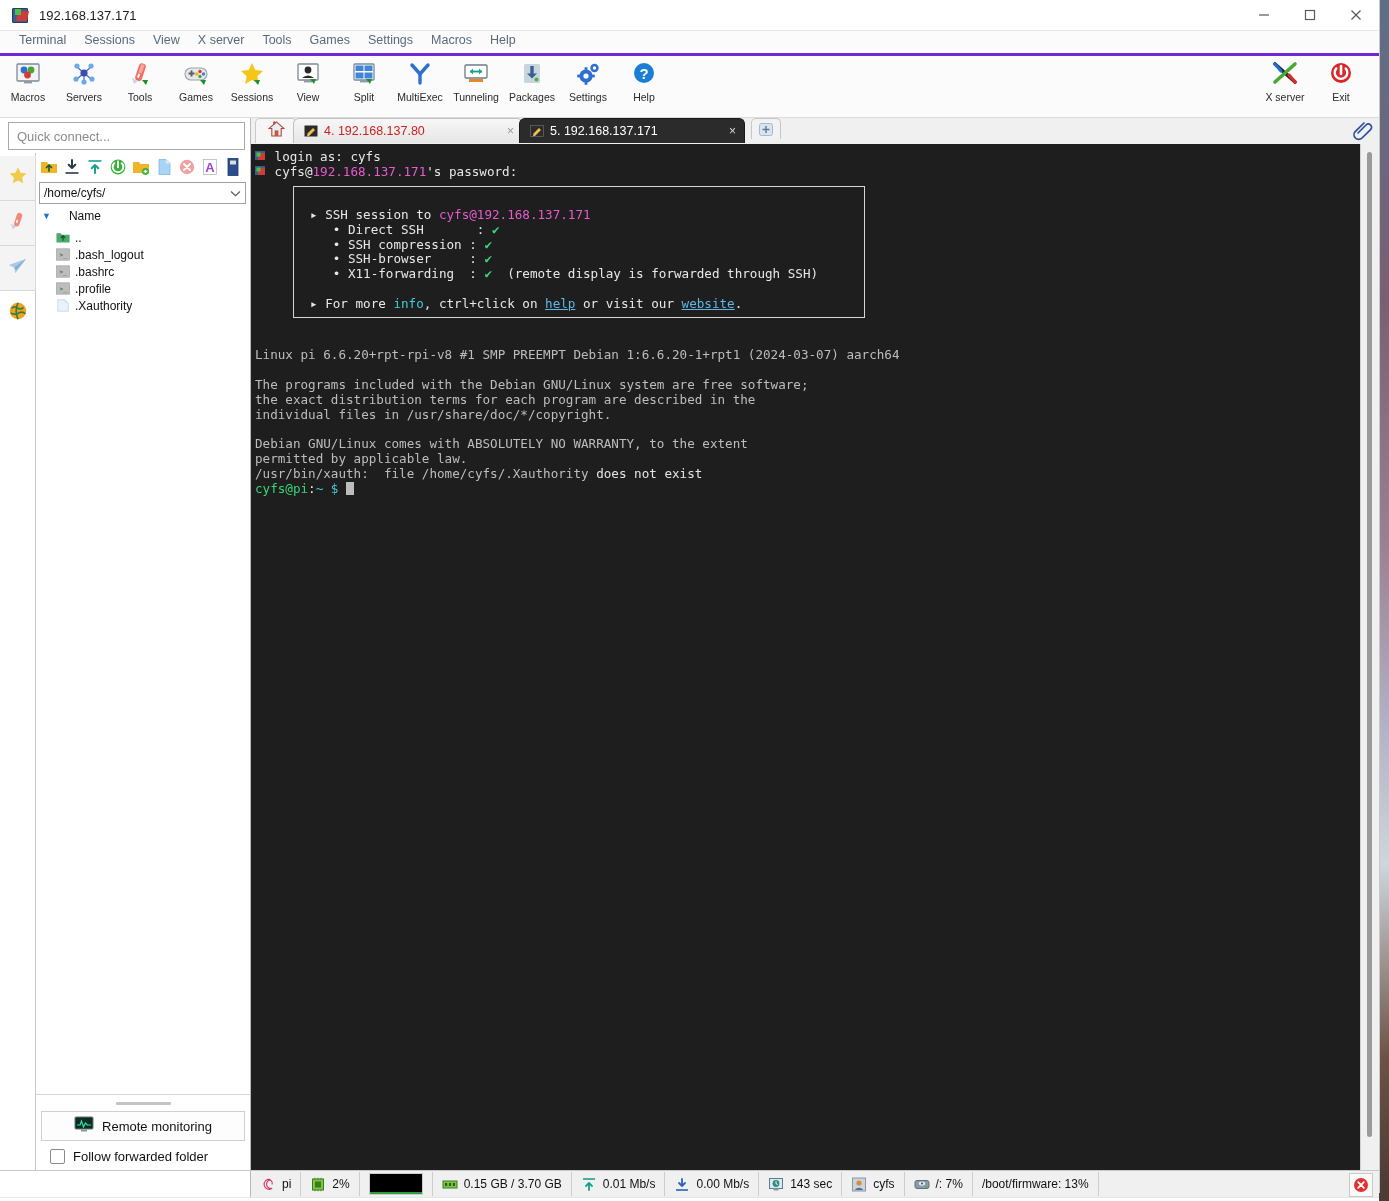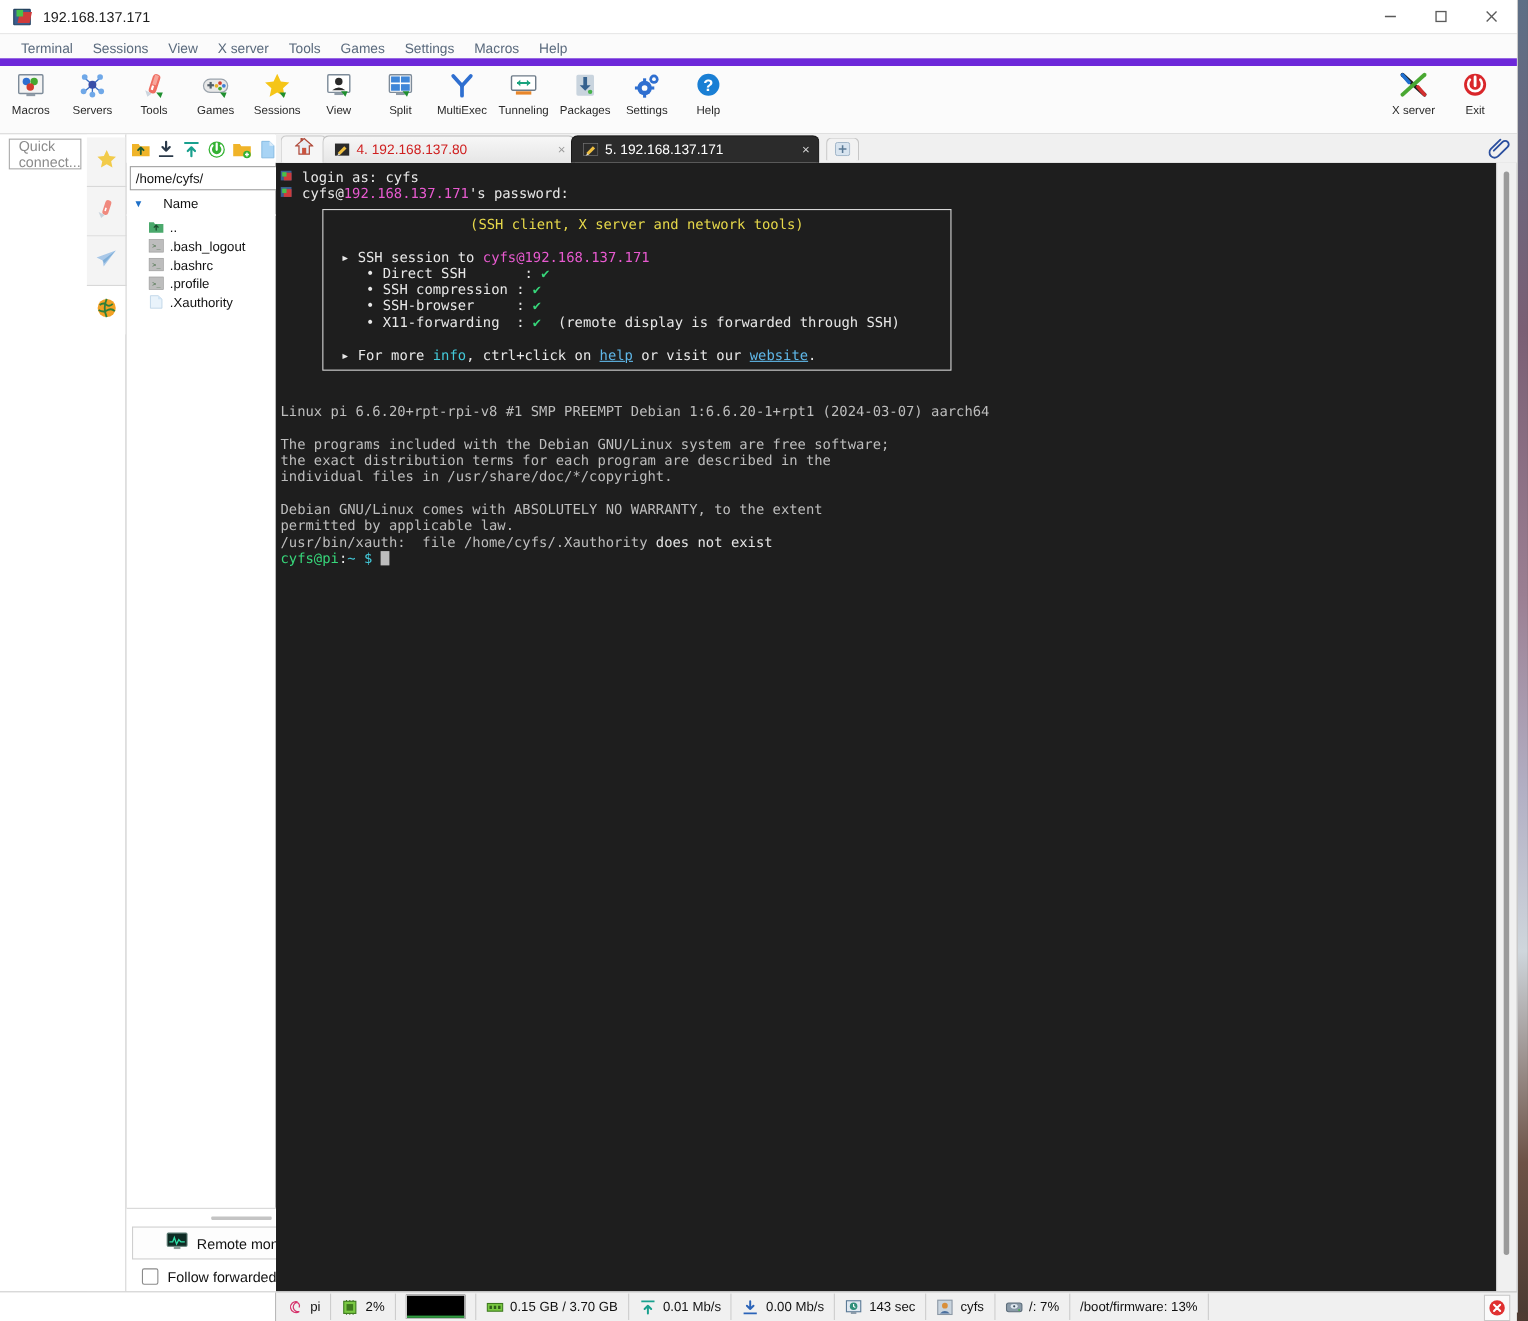--- a/index.html
+++ b/index.html
@@ -30,38 +30,38 @@
   .ai-b{position:absolute;left:5px;top:4px;width:11px;height:10px;background:#cf3b3b;
      transform:skewX(-12deg);}
   .ai-c{position:absolute;left:3px;top:2px;width:6px;height:6px;background:#49c04b;}
   #title-text{font-size:13px;color:#1b1b1b;}
   #win-controls{position:absolute;right:0;top:0;display:flex;height:30px;}
   .wc{width:46px;height:30px;display:flex;align-items:center;justify-content:center;
       color:#5a5a5a;font-size:14px;}
   .wc svg{display:block;}
 
   
-  #menubar{height:22px;background:#fbfbfb;display:flex;align-items:flex-end;
-     border-bottom:7px solid #6d28d9;padding-left:10px;}
+  #menubar{height:22px;background:#fbfbfb;display:flex;align-items:flex-start;
+     border-bottom:3px solid #6d28d9;padding-left:10px;}
   .menu-item{font-size:12.5px;color:#5a6a7d;padding:2px 9px;white-space:nowrap;}
 
   
   #toolbar{height:58px;background:#fbfbfb;display:flex;align-items:flex-start;
      border-bottom:1px solid #dcdcdc;position:relative;padding-top:3px;}
   .tb-btn{width:56px;display:flex;flex-direction:column;align-items:center;}
   .tb-ico{width:30px;height:30px;position:relative;}
   .tb-lbl{font-size:10.5px;color:#2a2a2a;margin-top:2px;white-space:nowrap;}
   #toolbar-right{position:absolute;right:10px;top:3px;display:flex;}
 
   
   #body{display:flex;height:1052px;}
 
   
   #leftcol{width:250px;background:#ffffff;border-right:1px solid #b9b9b9;
-      display:flex;flex-direction:row;}
+      display:flex;flex-direction:column;}
   #quickconnect{height:26px;margin:4px 5px 3px 8px;border:1px solid #aaaaaa;background:#fff;
       display:flex;align-items:center;padding-left:8px;font-size:13px;color:#8b8b8b;}
   #leftsplit{display:flex;flex:1;min-height:0;}
   #vtabs{width:35px;border-right:1px solid #c9c9c9;background:#ffffff;
       display:flex;flex-direction:column;padding-top:3px;}
   .vtab{height:44px;width:35px;display:flex;align-items:center;justify-content:center;
       background:#f4f4f4;border:1px solid #d8d8d8;border-left:none;border-top:none;}
   .vtab.plain{background:#ffffff;border:none;}
   #browser{flex:1;display:flex;flex-direction:column;min-width:0;}
   #fb-toolbar{height:24px;display:flex;align-items:center;gap:3px;padding:2px 2px 0 3px;
@@ -78,21 +78,21 @@
   .ficon{width:14px;height:13px;margin-right:5px;position:relative;flex:none;}
   #leftbottom{border-top:1px solid #d6d6d6;background:#ffffff;padding:0 0 6px 0;}
   #grip{width:55px;height:3px;background:#c4c4c4;margin:7px auto 6px auto;border-radius:1px;}
   #remotemon{height:28px;margin:0 5px 0 5px;border:1px solid #cfcfcf;background:#fdfdfd;
      display:flex;align-items:center;justify-content:center;gap:8px;font-size:13px;color:#111;}
   #followrow{display:flex;align-items:center;gap:8px;padding:8px 0 0 14px;font-size:13px;color:#111;}
   .cbox{width:13px;height:13px;border:1px solid #8a8a8a;border-radius:2px;background:#fff;}
 
   
   #rightcol{flex:1;display:flex;flex-direction:column;min-width:0;position:relative;}
-  #tabstrip{height:26px;background:#f0f0f0;display:flex;align-items:center;
+  #tabstrip{height:26px;background:#f0f0f0;display:flex;align-items:flex-start;
      position:relative;padding-left:4px;}
   #home-tab{width:40px;height:24px;background:#f6f6f6;border:1px solid #c9c9c9;
      border-bottom:none;border-radius:5px 5px 0 0;display:flex;align-items:center;
      justify-content:center;}
   .tab{height:24px;display:flex;align-items:center;gap:6px;padding:0 6px 0 10px;
      border-radius:6px 6px 0 0;font-size:12.5px;position:relative;margin-left:-4px;}
   .tab.inactive{background:linear-gradient(180deg,#f7f7f7,#e6e6e6);
      border:1px solid #c0c0c0;border-bottom:none;color:#cf1f1f;width:212px;}
   .tab.active{background:#2b2b2b;border:1px solid #1a1a1a;border-bottom:none;color:#ffffff;width:208px;}
   .tab .tabx{position:absolute;right:8px;font-size:12px;}
@@ -628,21 +628,21 @@
         <div id="terminal"><span class="mobicon"><svg width="12" height="11" viewBox="0 0 12 11">
                 <rect x="0" y="0" width="10" height="9" fill="#3a5d8f"></rect>
                 <rect x="3" y="2" width="7" height="7" fill="#cf3b3b"></rect>
                 <rect x="1.5" y="1.5" width="4" height="4" fill="#49c04b"></rect>
               </svg></span> <span class="c-white">login as: cyfs</span>
 <span class="mobicon"><svg width="12" height="11" viewBox="0 0 12 11">
                 <rect x="0" y="0" width="10" height="9" fill="#3a5d8f"></rect>
                 <rect x="3" y="2" width="7" height="7" fill="#cf3b3b"></rect>
                 <rect x="1.5" y="1.5" width="4" height="4" fill="#49c04b"></rect>
               </svg></span> <span class="c-white">cyfs@</span><span class="c-magenta">192.168.137.171</span><span class="c-white">'s password:</span>
-<div id="banner"><span class="c-yellow" style="display:block;text-align:center;">(SSH client, X server and network tools)</span>
+<div id="banner">
 <div style="padding-left:16px;"><span class="c-white">▸ SSH session to </span><span class="c-magenta">cyfs@192.168.137.171</span>
 <span class="c-white">   • </span><span class="c-white">Direct SSH</span><span class="c-white">      </span><span class="c-white"> : </span><span class="c-green">✔</span>
 <span class="c-white">   • </span><span class="c-white">SSH compression</span><span class="c-white"> : </span><span class="c-green">✔</span>
 <span class="c-white">   • </span><span class="c-white">SSH-browser</span><span class="c-white">    </span><span class="c-white"> : </span><span class="c-green">✔</span>
 <span class="c-white">   • </span><span class="c-white">X11-forwarding</span><span class="c-white"> </span><span class="c-white"> : </span><span class="c-green">✔</span><span class="c-white">  </span><span class="c-white">(remote display is forwarded through SSH)</span>
 
 <span class="c-white">▸ For more </span><span class="c-cyan">info</span><span class="c-white">, ctrl+click on </span><span class="c-link">help</span><span class="c-white"> or visit our </span><span class="c-link">website</span><span class="c-white">.</span></div></div>
 
 <span class="c-dim">Linux pi 6.6.20+rpt-rpi-v8 #1 SMP PREEMPT Debian 1:6.6.20-1+rpt1 (2024-03-07) aarch64</span>
 

